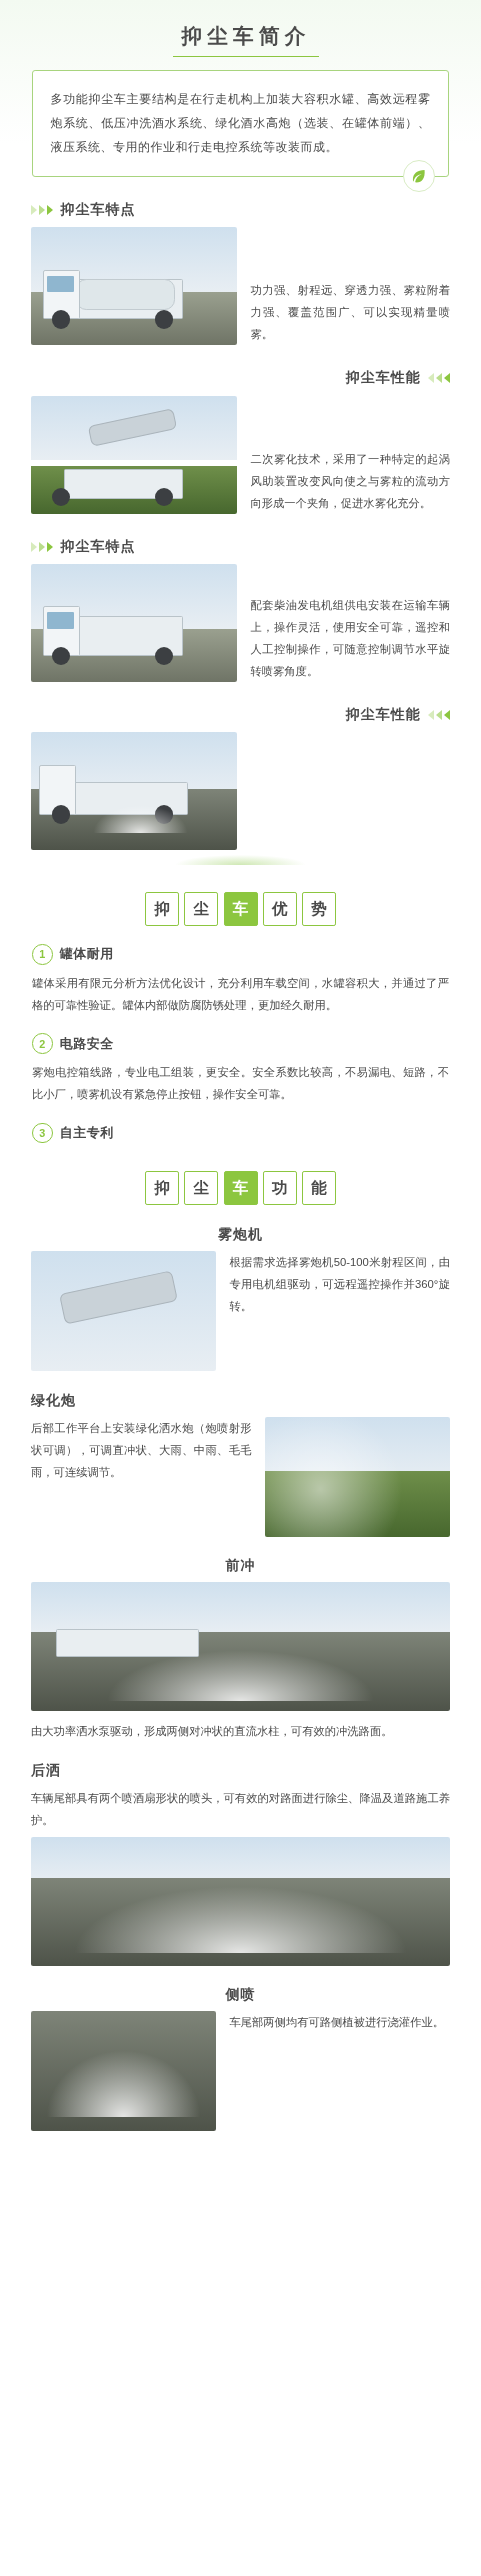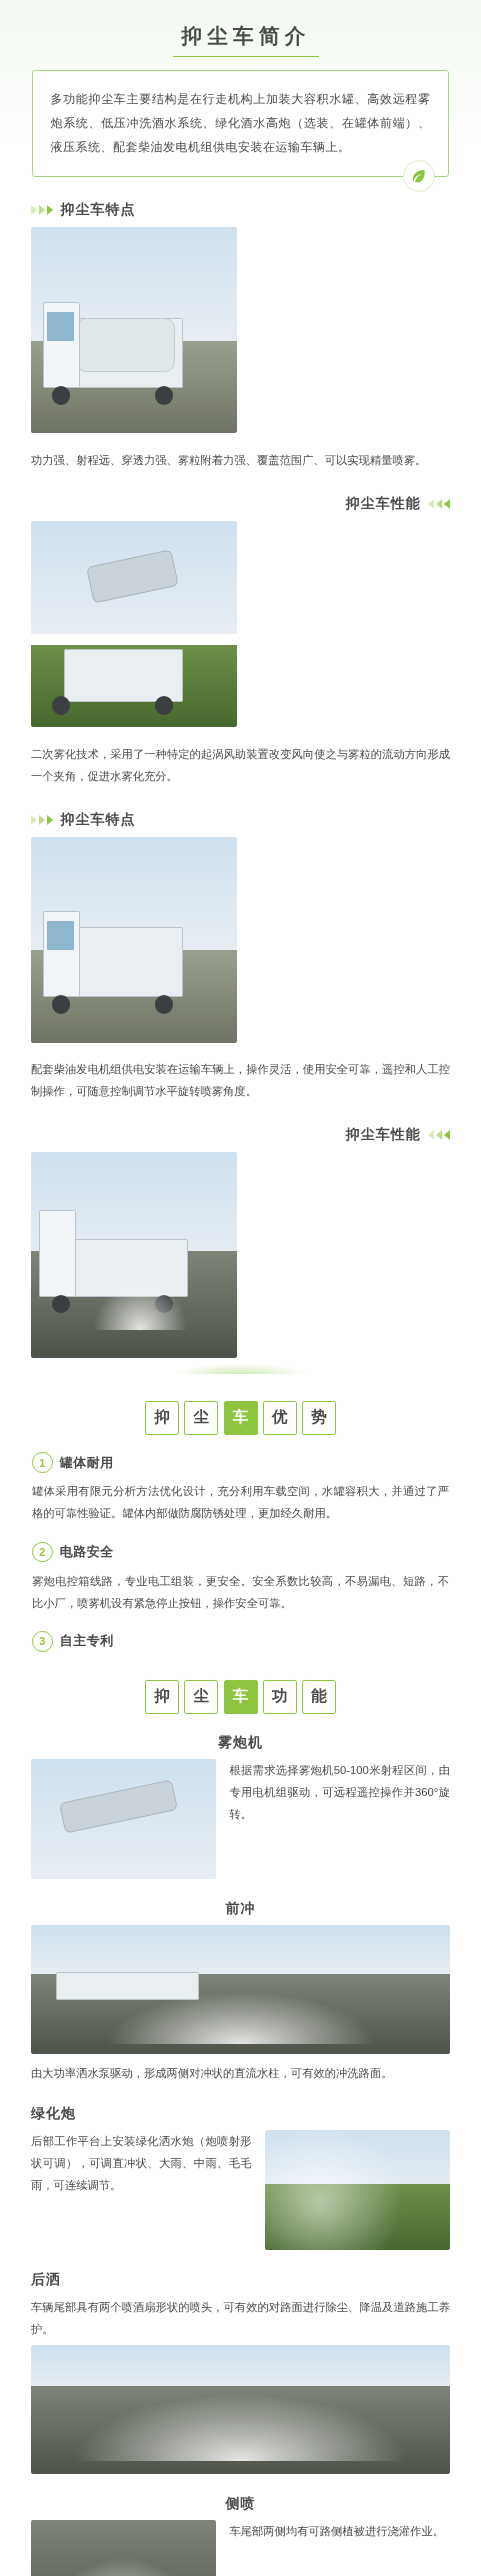--- a/index.html
+++ b/index.html
@@ -92,23 +92,22 @@
     font-weight: bold;
     color: #4a4a4a;
     letter-spacing: 1px;
     margin: 0 7.2px;
   }
 
   
   .feature {
     display: flex;
     margin: 0 31px 5.2px 31px;
-    align-items: flex-start;
+    align-items: flex-end;
     gap: 13.4px;
-    flex-direction: column;
   }
   .feature.text-right .ftext { order: 2; }
   .feature .fimg {
     width: 206px;
     flex: 0 0 206px;
     border-radius: 2.1px;
     overflow: hidden;
     height: 118px;
     position: relative;
   }
@@ -199,21 +198,21 @@
 </head>
 <body>
 
 <div class="page">
 
   <div class="title-wrap">
     <div class="main-title">抑尘车简介</div>
   </div>
 
   <div class="intro-card">
-    <div class="intro-text">多功能抑尘车主要结构是在行走机构上加装大容积水罐、高效远程雾炮系统、低压冲洗酒水系统、绿化酒水高炮（选装、在罐体前端）、液压系统、配套柴油发电机组供电安装在运输车辆上。</div>
+    <div class="intro-text">多功能抑尘车主要结构是在行走机构上加装大容积水罐、高效远程雾炮系统、低压冲洗酒水系统、绿化酒水高炮（选装、在罐体前端）、液压系统、专用的作业和行走电控系统等改装而成。</div>
     <div class="leaf-badge">
       <svg viewBox="0 0 24 24" aria-hidden="true">
         <path d="M20 4C10 4 4 9 4 17c0 1 0 2 1 3 1-6 5-9 11-10-5 2-8 5-9 11 9 1 14-5 13-17z" fill="#8cc63f"></path>
       </svg>
     </div>
   </div>
 
   <div class="sec-head">
     <div class="chev l">
         <span></span>
@@ -349,50 +348,50 @@
     <div class="fn-title center">雾炮机</div>
     <div class="fn-row">
       <div class="fn-img">
         <div class="photo">
           <div class="ph-sky" style="height:100%"></div>
           <div class="ph-cannon" style="left:16%;top:26%;width:62%;height:26%"></div>
         </div>
       </div>
       <div class="fn-text">根据需求选择雾炮机50-100米射程区间，由专用电机组驱动，可远程遥控操作并360°旋转。</div>
     </div>
-  </div>
-
-  <div class="fn-block">
-    <div class="fn-title center">前冲</div>
-    <div class="fn-wide-img">
-      <div class="photo">
-        <div class="ph-sky" style="height:40%"></div>
-        <div class="ph-road" style="height:62%"></div>
-        <div class="ph-truck-body" style="left:6%;bottom:42%;width:34%;height:22%"></div>
-        <div class="ph-spray" style="left:18%;bottom:8%;width:64%;height:40%"></div>
-      </div>
-    </div>
-    <div class="fn-para">由大功率洒水泵驱动，形成两侧对冲状的直流水柱，可有效的冲洗路面。</div>
   </div>
 
   <div class="fn-block">
     <div class="fn-title left">绿化炮</div>
     <div class="fn-row rev">
       <div class="fn-text">后部工作平台上安装绿化洒水炮（炮喷射形状可调），可调直冲状、大雨、中雨、毛毛雨，可连续调节。</div>
       <div class="fn-img">
         <div class="photo">
           <div class="ph-sky"></div>
             <div class="ph-green" style="height:55%"></div>
           <div class="ph-blur"></div>
         </div>
       </div>
     </div>
   </div>
 
   <div class="fn-block">
+    <div class="fn-title center">前冲</div>
+    <div class="fn-wide-img">
+      <div class="photo">
+        <div class="ph-sky" style="height:40%"></div>
+        <div class="ph-road" style="height:62%"></div>
+        <div class="ph-truck-body" style="left:6%;bottom:42%;width:34%;height:22%"></div>
+        <div class="ph-spray" style="left:18%;bottom:8%;width:64%;height:40%"></div>
+      </div>
+    </div>
+    <div class="fn-para">由大功率洒水泵驱动，形成两侧对冲状的直流水柱，可有效的冲洗路面。</div>
+  </div>
+
+  <div class="fn-block">
     <div class="fn-title left">后洒</div>
     <div class="fn-para">车辆尾部具有两个喷酒扇形状的喷头，可有效的对路面进行除尘、降温及道路施工养护。</div>
     <div class="divider-space"></div>
     <div class="fn-wide-img">
       <div class="photo">
         <div class="ph-sky" style="height:35%"></div>
         <div class="ph-road" style="height:68%"></div>
         <div class="ph-spray" style="left:10%;bottom:10%;width:80%;height:52%"></div>
       </div>
     </div>

